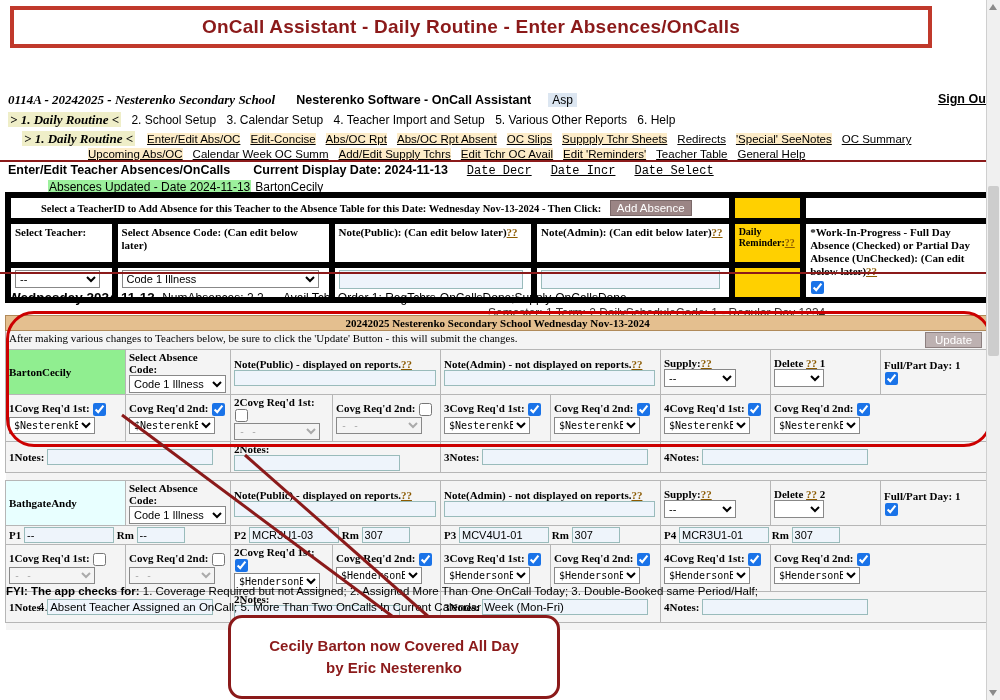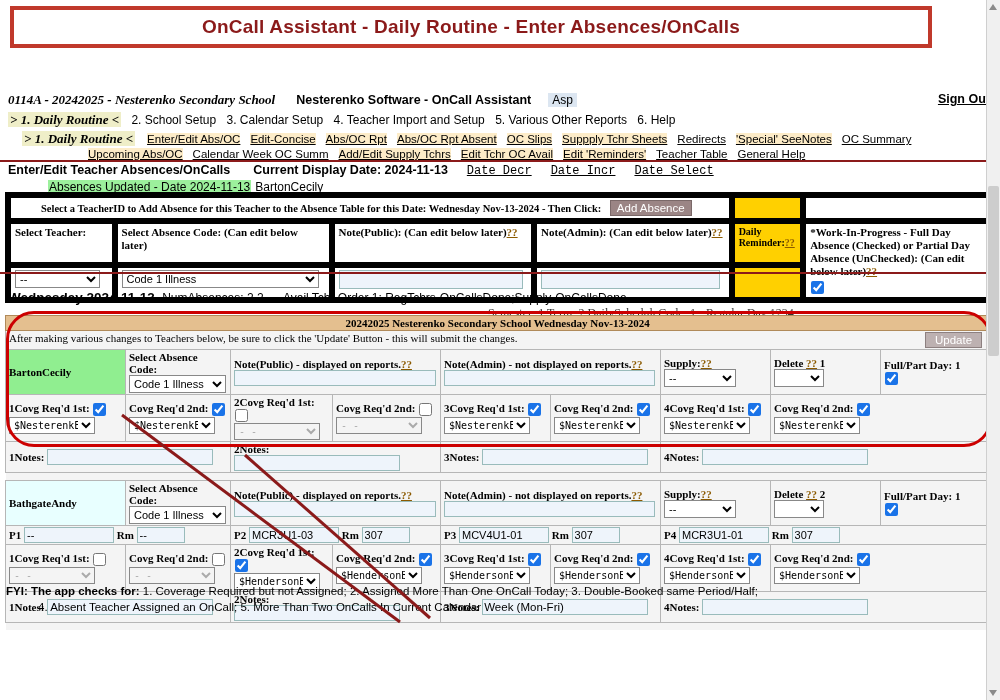--- a/index.html
+++ b/index.html
@@ -64,21 +64,21 @@
   input.txt{border:1px solid #9bb;background:#eef4fb;height:15px;font-size:11px;
     font-family:"Liberation Sans",sans-serif;}
   input[type=checkbox]{width:13px;height:13px;margin:1px;vertical-align:middle;accent-color:#1a73e8;}
 
   
   .dayline{position:absolute;left:8px;top:290px;white-space:nowrap;font-family:"Liberation Sans",sans-serif;}
   .dayline .d{font-weight:bold;font-size:13.5px;}
   .dayline .n{font-size:12px;margin-left:4px;}
   .dayline .a{font-size:12px;margin-left:16px;}
   .semline{position:absolute;left:488px;top:306px;white-space:nowrap;
-    font-family:Liberation Serif, serif;font-size:12px;color:#333;}
+    font-family:Liberation Sans, sans-serif;font-size:12px;color:#333;}
 
   
   .gridwrap{position:absolute;left:5px;top:315px;width:984px;}
   table.grid{width:984px;border-collapse:collapse;table-layout:fixed;}
   table.grid td{border:1px solid #b6b6b6;padding:1px 3px;background:#f4f4f4;
     font-family:"Liberation Serif",serif;font-size:11px;vertical-align:middle;}
   .bandhdr{background:#e4bf8f!important;text-align:center;font-weight:bold;font-size:11px;
     font-family:"Liberation Serif",serif;border:1px solid #b08a5a!important;}
   .updbtn{background:#bdb1b1;color:#fff;border:1px solid #8d8080;font-family:"Liberation Sans",sans-serif;
     font-size:11.5px;padding:1px 9px;cursor:pointer;float:right;margin-right:4px;}
@@ -478,20 +478,24 @@
   <div class="fyi">
     <div><b>FYI: The app checks for:</b><span> 1. Coverage Required but not Assigned; 2. Assigned More Than One OnCall Today; 3. Double-Booked same Period/Half;</span></div>
     <div class="l2">4. Absent Teacher Assigned an OnCall; 5. More Than Two OnCalls In Current Calendar Week (Mon-Fri)</div>
   </div>
 
   <div class="oval"></div>
   <svg class="overlay">
     <line x1="122" y1="415" x2="400" y2="622" stroke="#8b1a1a" stroke-width="3"></line>
     <line x1="245" y1="455" x2="430" y2="618" stroke="#8b1a1a" stroke-width="3"></line>
   </svg>
+  <div class="annot-box">
+    <div class="a1">Cecily Barton now Covered All Day</div>
+    <div class="a2">by Eric Nesterenko</div>
+  </div>
 
   <div class="vscroll">
     <div class="up"></div>
     <div class="thumb"></div>
     <div class="dn"></div>
   </div>
 
 </div>
 
 </body></html>

